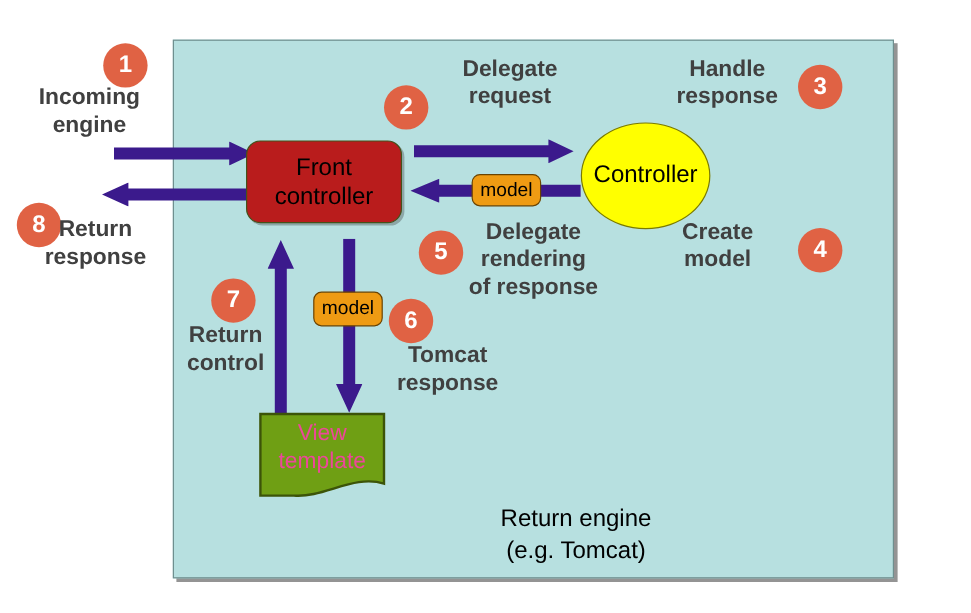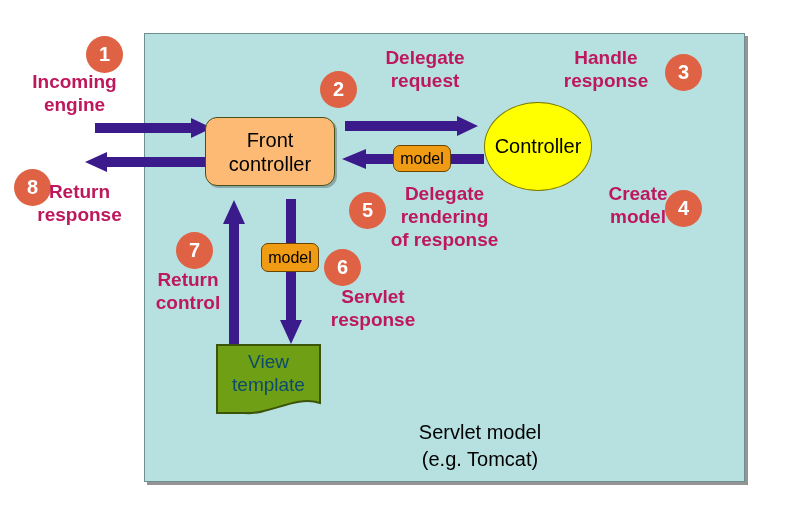--- a/index.html
+++ b/index.html
@@ -43,21 +43,21 @@
     white-space: pre-line;
   }
 
   
   .front-controller {
     position: absolute;
     left: 205px;
     top: 117px;
     width: 130px;
     height: 69px;
-    background: #fdba74;
+    background: #b91c1c;
     border: 1px solid #44521a;
     border-radius: 12px;
     box-shadow: 2px 2px 0 rgba(60,60,60,0.35);
     display: flex;
     align-items: center;
     justify-content: center;
     text-align: center;
     font-size: 20px;
     color: #000;
     line-height: 1.2;
@@ -92,21 +92,21 @@
     height: 76px;
   }
   .view-template-wrap svg { display:block; }
   .view-template-label {
     position: absolute;
     left: 0;
     top: 8px;
     width: 107px;
     text-align: center;
     font-size: 19px;
-    color: #0c4a6e;
+    color: #ec4899;
     line-height: 1.2;
     white-space: pre-line;
     pointer-events: none;
   }
 
   
   .model-badge {
     position: absolute;
     background: #ef9b13;
     border: 1px solid #6b4300;
@@ -133,21 +133,21 @@
     font-weight: bold;
     display: flex;
     align-items: center;
     justify-content: center;
     box-sizing: border-box;
   }
 
   
   .caption {
     position: absolute;
-    color: #be185d;
+    color: #404040;
     font-size: 19px;
     font-weight: bold;
     line-height: 1.22;
     white-space: pre-line;
   }
   .caption.ctr { text-align: center; }
 
   
   .arrow { position: absolute; }
   .arrow svg { display: block; }
@@ -223,32 +223,32 @@
 
   <div class="caption ctr" style="left:12px; top:70px; width:125px;">Incoming
 engine</div>
 
   <div class="caption ctr" style="left:360px; top:46px; width:130px;">Delegate
 request</div>
 
   <div class="caption ctr" style="left:550px; top:46px; width:112px;">Handle
 response</div>
 
-  <div class="caption ctr" style="left:584px; top:182px; width:108px;">Create
+  <div class="caption ctr" style="left:544px; top:182px; width:108px;">Create
 model</div>
 
   <div class="caption ctr" style="left:382px; top:182px; width:125px;">Delegate
 rendering
 of response</div>
 
-  <div class="caption ctr" style="left:318px; top:285px; width:110px;">Servlet
+  <div class="caption ctr" style="left:318px; top:285px; width:110px;">Tomcat
 response</div>
 
   <div class="caption ctr" style="left:140px; top:268px; width:96px;">Return
 control</div>
 
   <div class="caption ctr" style="left:12px; top:180px; width:135px;">Return
 response</div>
 
-  <div class="engine-label">Servlet model
+  <div class="engine-label">Return engine
 (e.g. Tomcat)</div>
 
 </div>
 
 </body></html>

